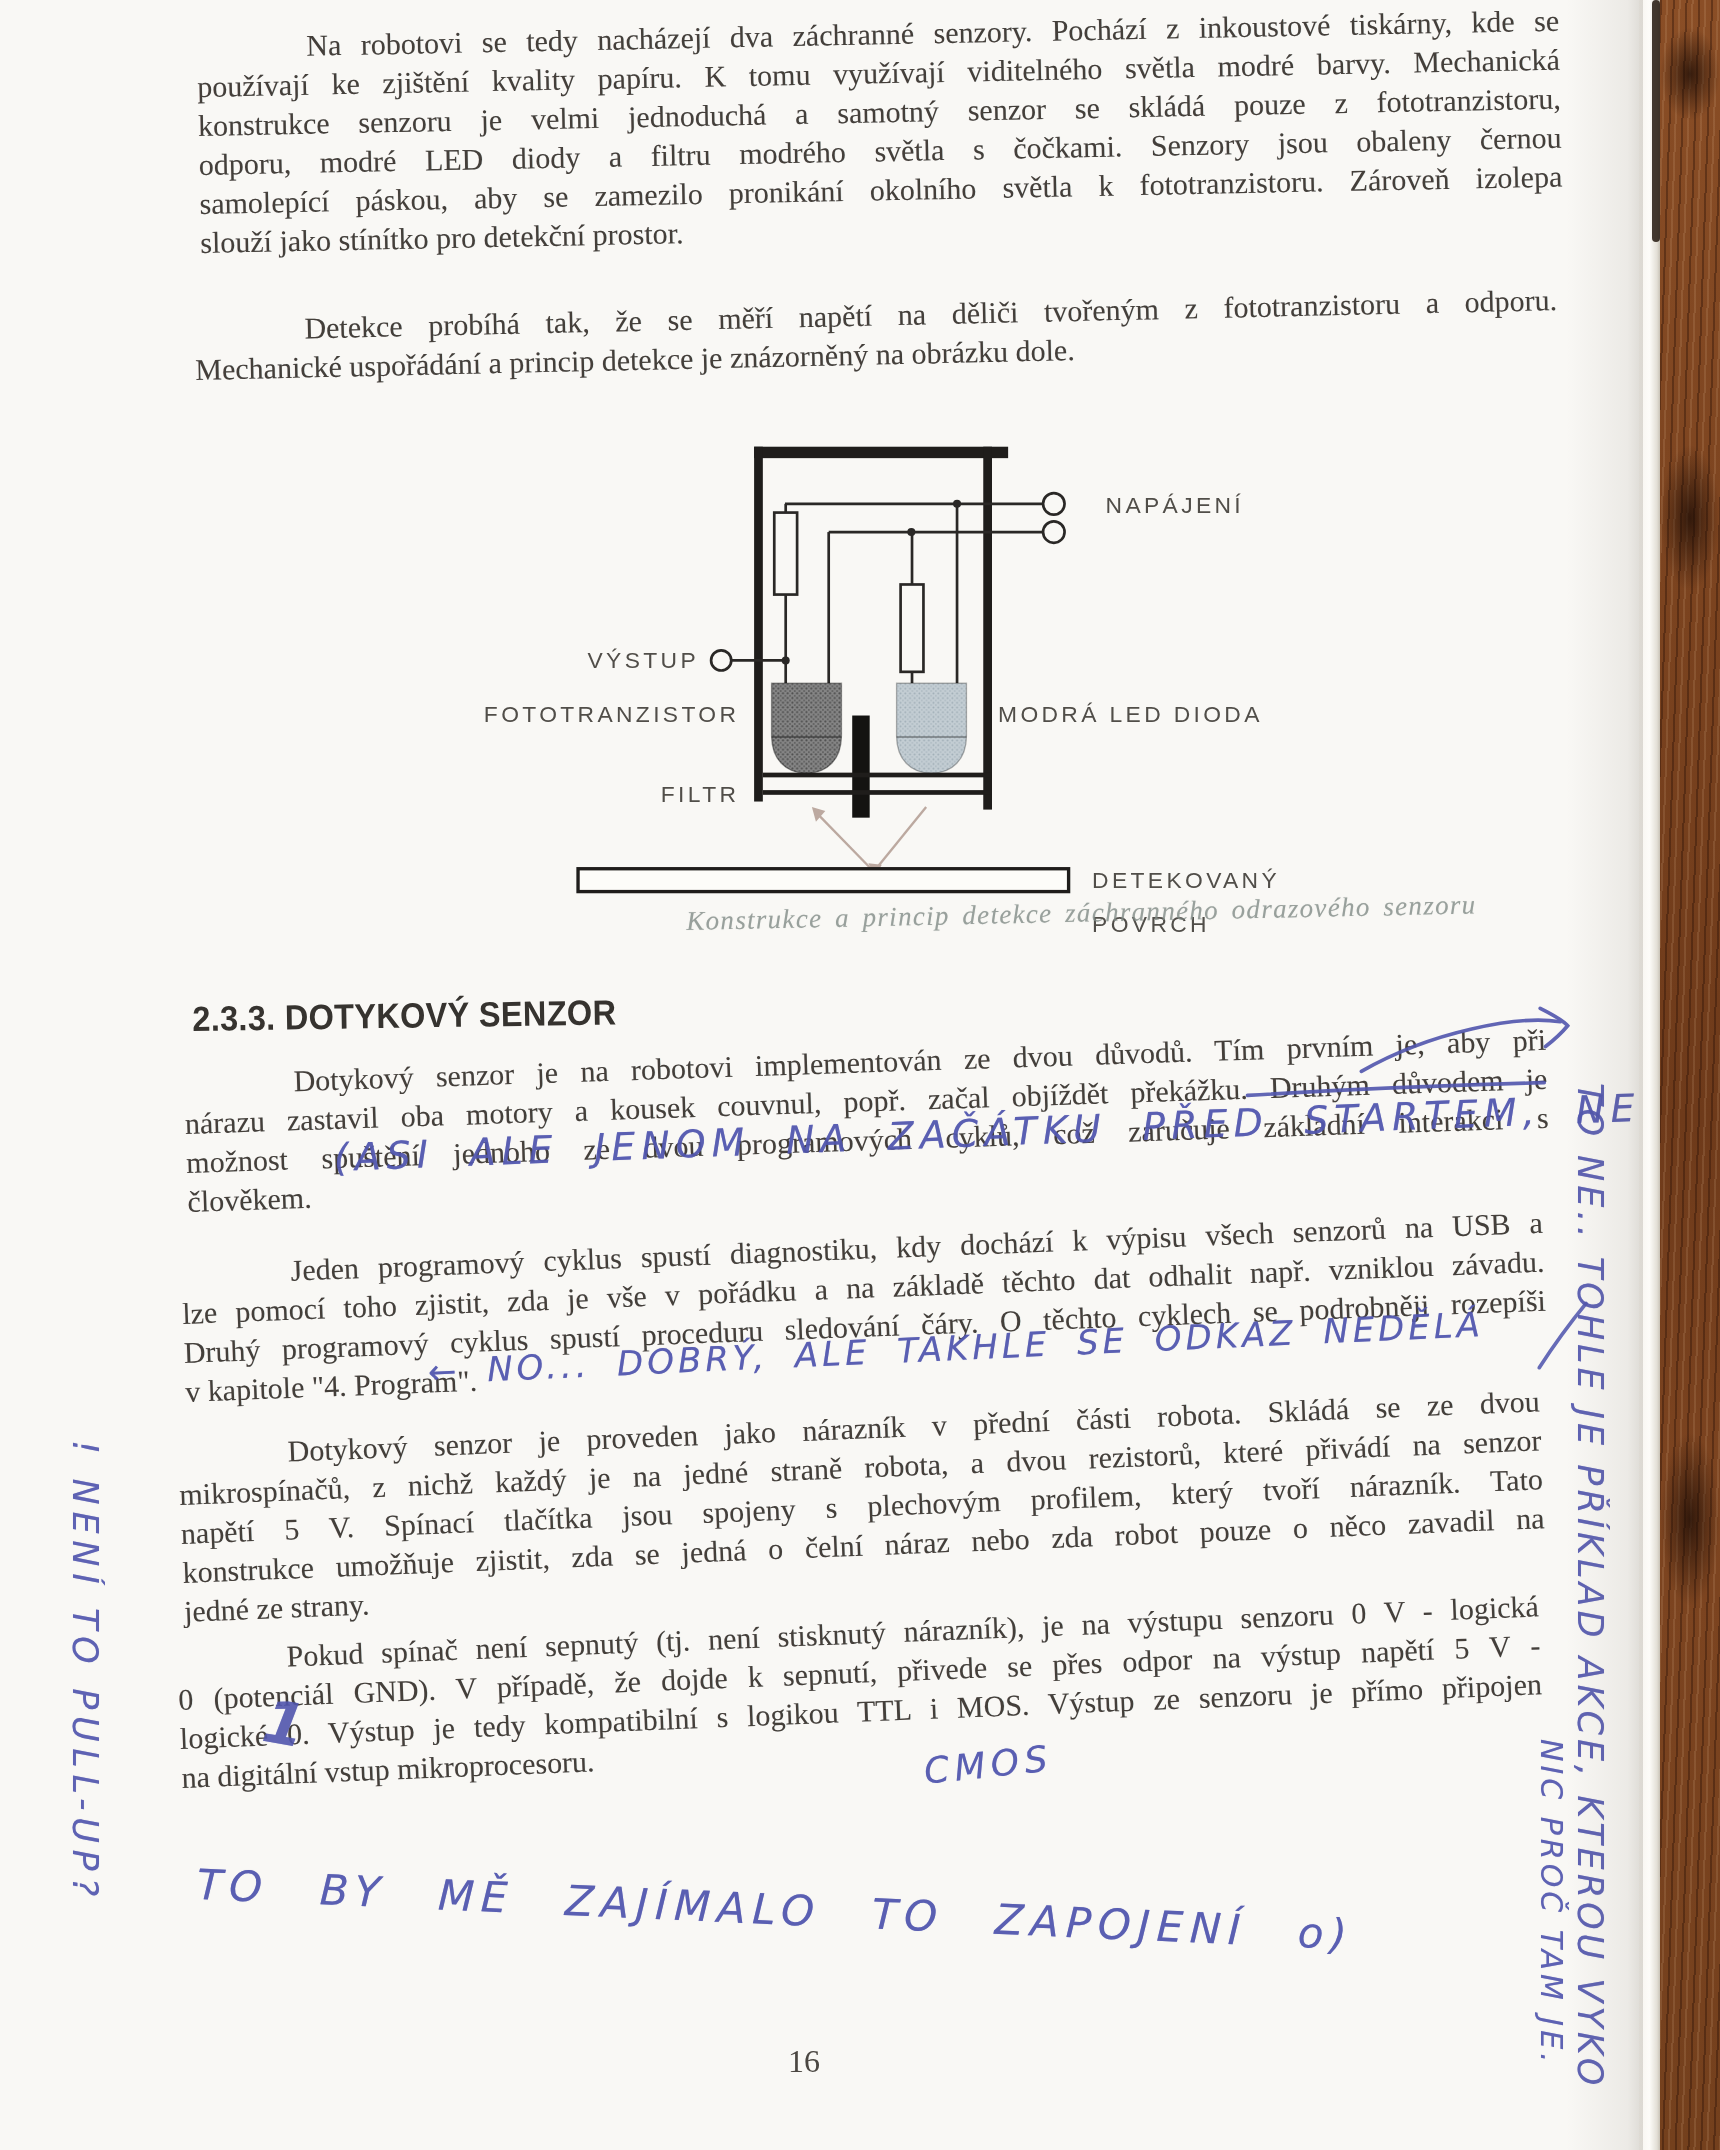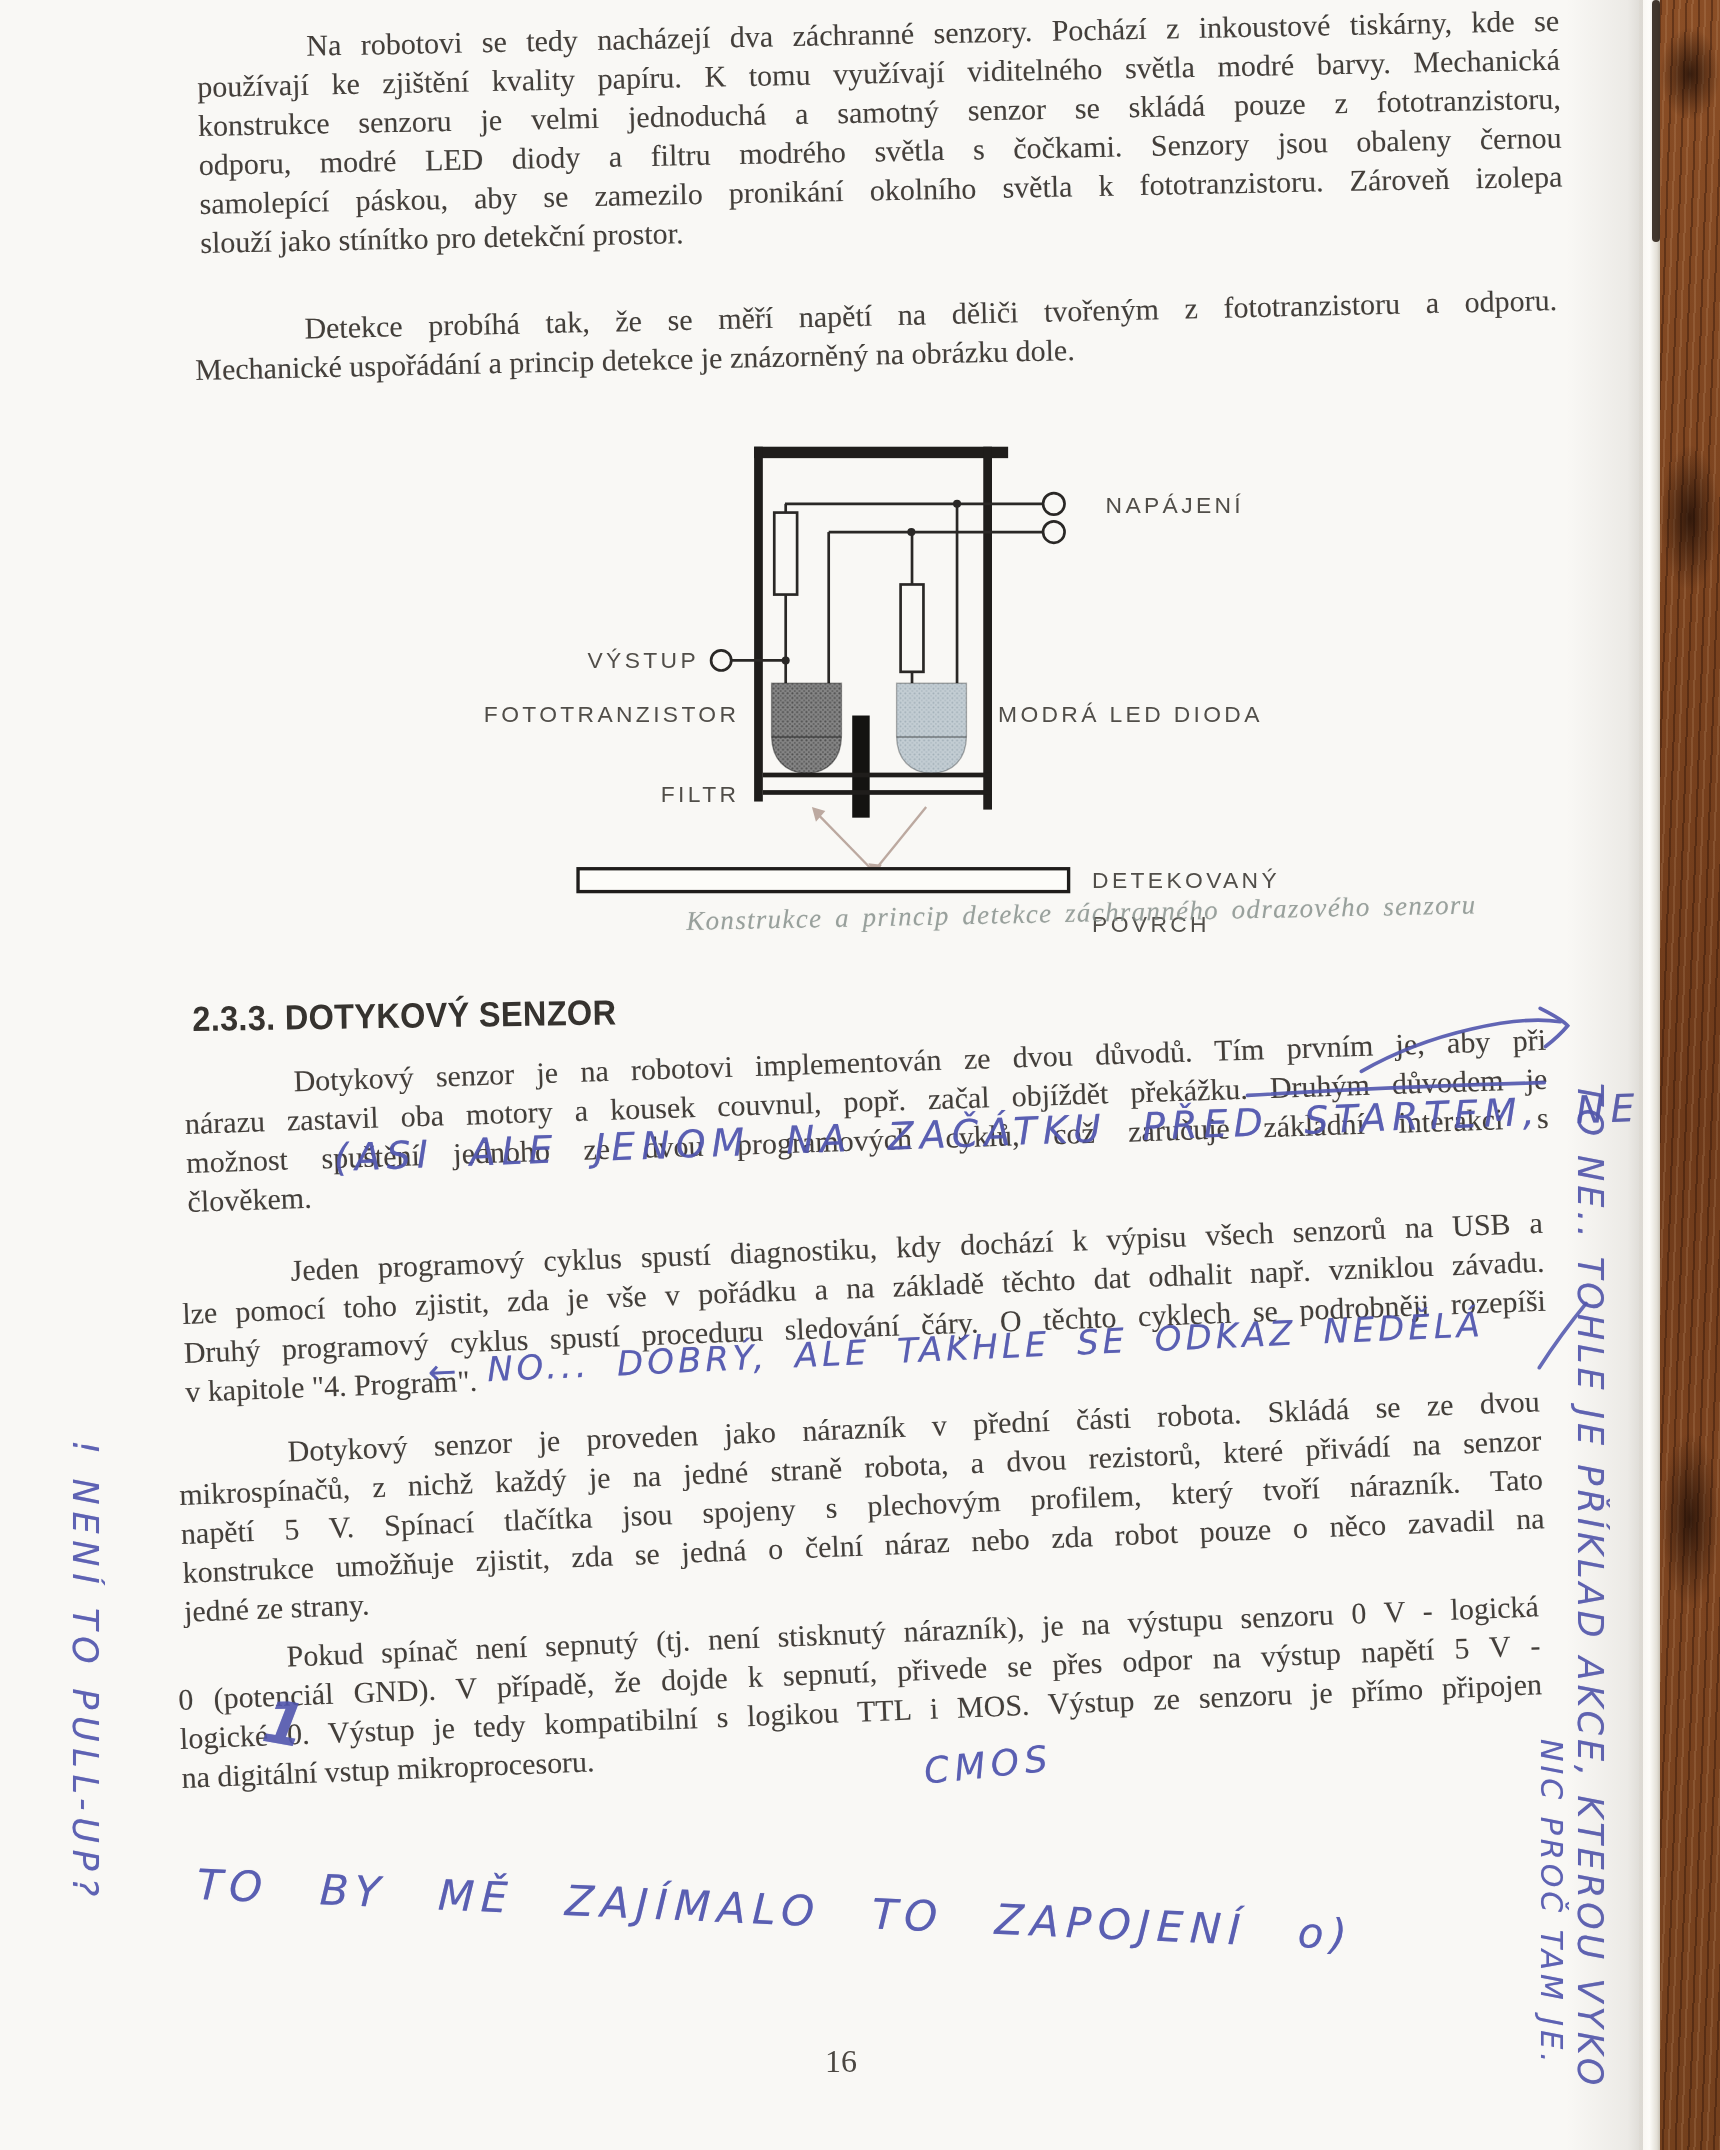--- a/index.html
+++ b/index.html
@@ -24,21 +24,21 @@
   #para-5{left:177px;top:1436px;transform:rotate(-2.3deg);}
   #para-6{left:176px;top:1641px;transform:rotate(-2.3deg);}
   
   #heading{position:absolute;left:192px;top:999px;font-family:"Liberation Sans",sans-serif;
         font-weight:bold;font-size:35px;color:#36332f;transform:rotate(-0.9deg) scaleX(0.93);
         transform-origin:0 0;letter-spacing:0.3px;}
   #caption{position:absolute;left:686px;top:906px;width:901px;font-style:italic;
         font-size:27px;letter-spacing:1.3px;word-spacing:4.7px;color:rgba(122,132,127,0.62);
         transform:rotate(-1.2deg);transform-origin:0 0;
         text-shadow:0 0 0.7px rgba(150,160,155,0.5);white-space:nowrap;}
-  #page-number{position:absolute;left:825px;top:2043px;font-size:32px;color:#4b4742;}
+  #page-number{position:absolute;left:788px;top:2043px;font-size:32px;color:#4b4742;}
   
   #diagram{position:absolute;left:363px;top:433px;}
   .dlabel{font-family:"Liberation Sans",sans-serif;font-size:34px;letter-spacing:5px;fill:#514e49;}
   
   .hw{position:absolute;font-family:"DejaVu Sans",sans-serif;font-style:italic;color:#5156ae;
       white-space:nowrap;opacity:0.94;text-shadow:0 0 0.7px rgba(80,86,180,0.55);transform-origin:0 0;}
   #hw-1{left:333px;top:1136px;font-size:38px;letter-spacing:6px;word-spacing:17.5px;transform:rotate(-2.2deg);}
   #hw-2{left:427px;top:1352px;font-size:34px;letter-spacing:4px;word-spacing:12px;transform:rotate(-2.6deg);}
   #hw-3{left:198px;top:1860px;font-size:42px;letter-spacing:6.7px;word-spacing:31px;transform:rotate(2.5deg);}
   #hw-cmos{left:922px;top:1751px;font-size:36px;letter-spacing:5.4px;transform:rotate(-6deg);}

